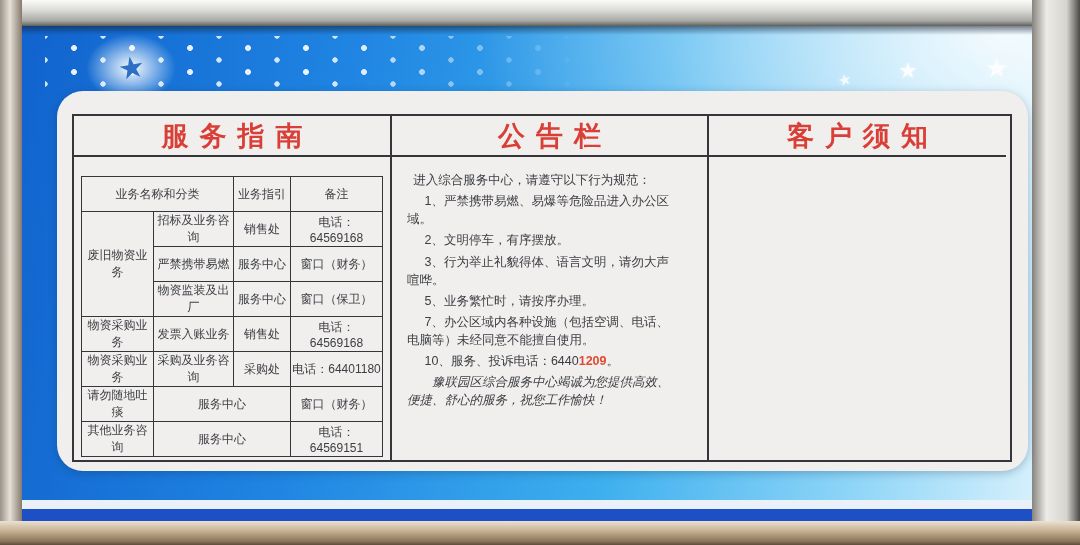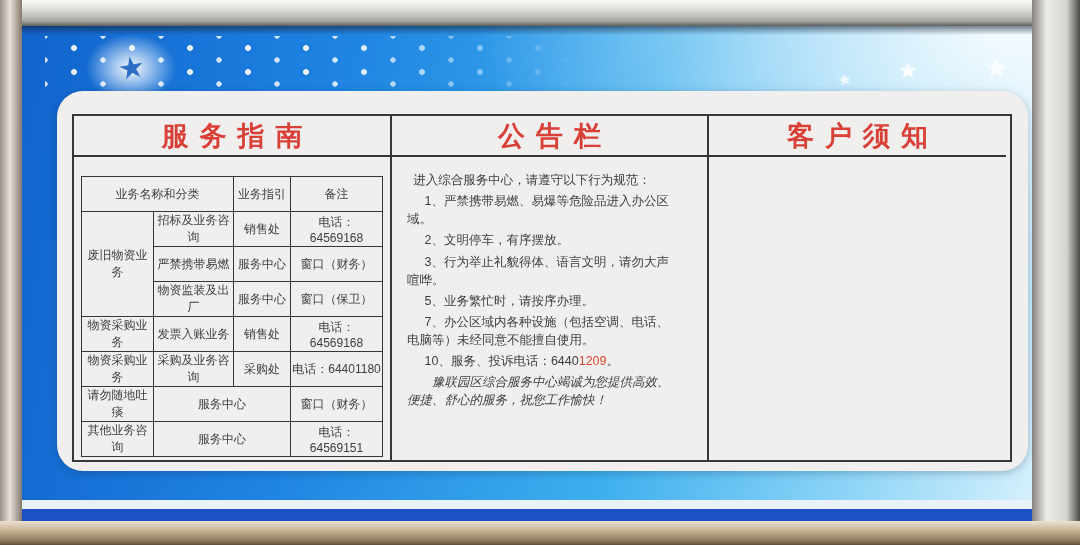--- a/index.html
+++ b/index.html
@@ -165,21 +165,21 @@
 
     <div class="bcell">
       <div class="notice-body">
         <p class="p-intro">进入综合服务中心，请遵守以下行为规范：</p>
         <p class="p-item">1、严禁携带易燃、易爆等危险品进入办公区域。</p>
         <p class="p-item">2、文明停车，有序摆放。</p>
         <p class="p-item">3、行为举止礼貌得体、语言文明，请勿大声喧哗。</p>
         <p class="p-item">5、业务繁忙时，请按序办理。</p>
         <p class="p-item">7、办公区域内各种设施（包括空调、电话、电脑等）未经同意不能擅自使用。</p>
         <p class="p-item">
-          <span>10、服务、投诉电话：</span><span>6440</span><span style="color:var(--phone-red);font-weight:normal;">1209</span><span>。</span>
+          <span>10、服务、投诉电话：</span><span>6440</span><span style="color:var(--phone-red);font-weight:bold;">1209</span><span>。</span>
         </p>
         <p class="p-close">豫联园区综合服务中心竭诚为您提供高效、便捷、舒心的服务，祝您工作愉快！</p>
       </div>
     </div>
 
     <div class="bcell last"></div>
 
   </div>
 </div>
 

